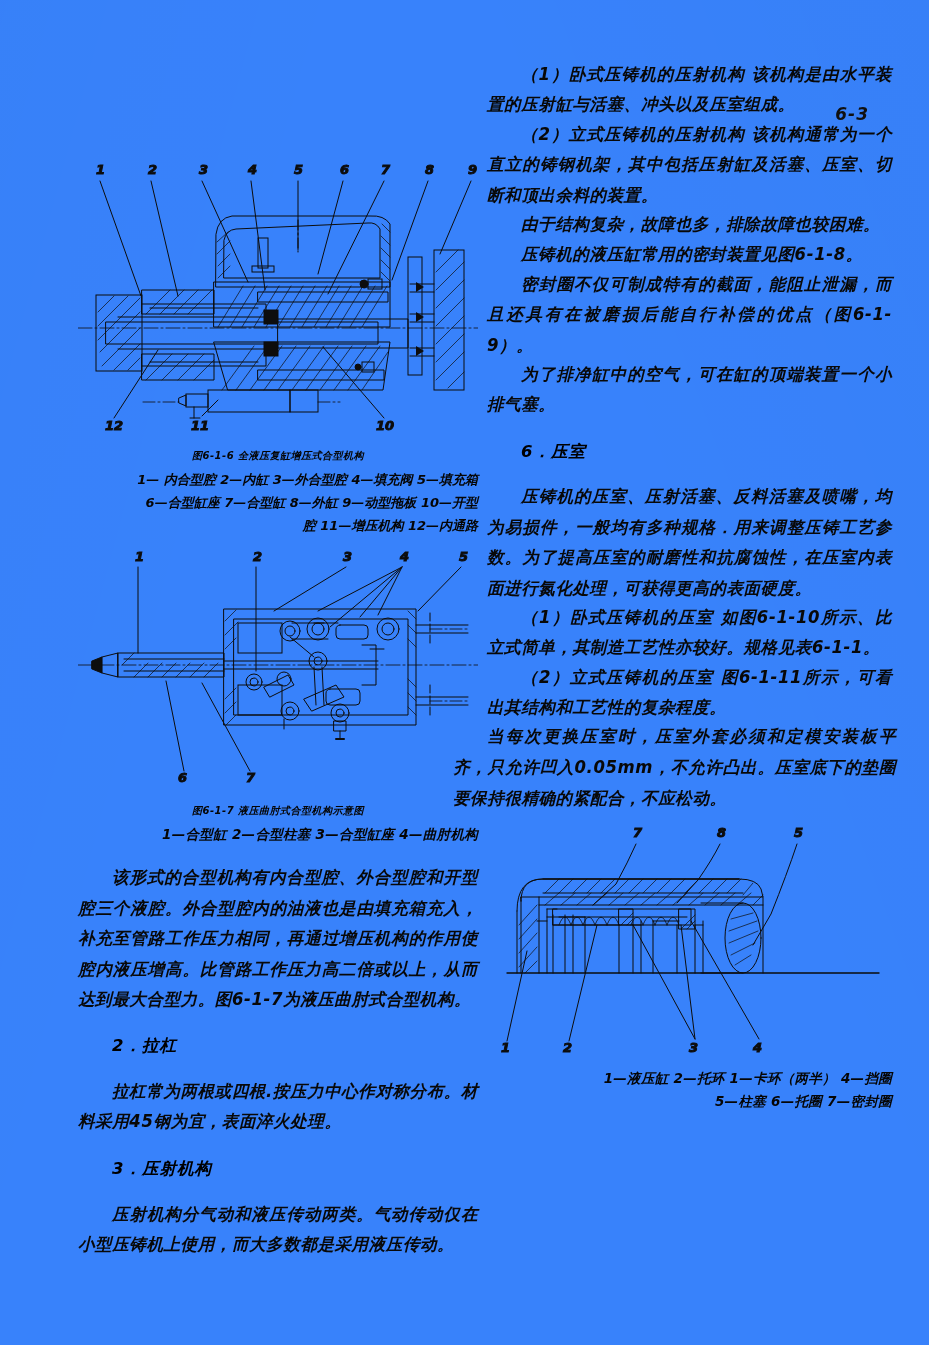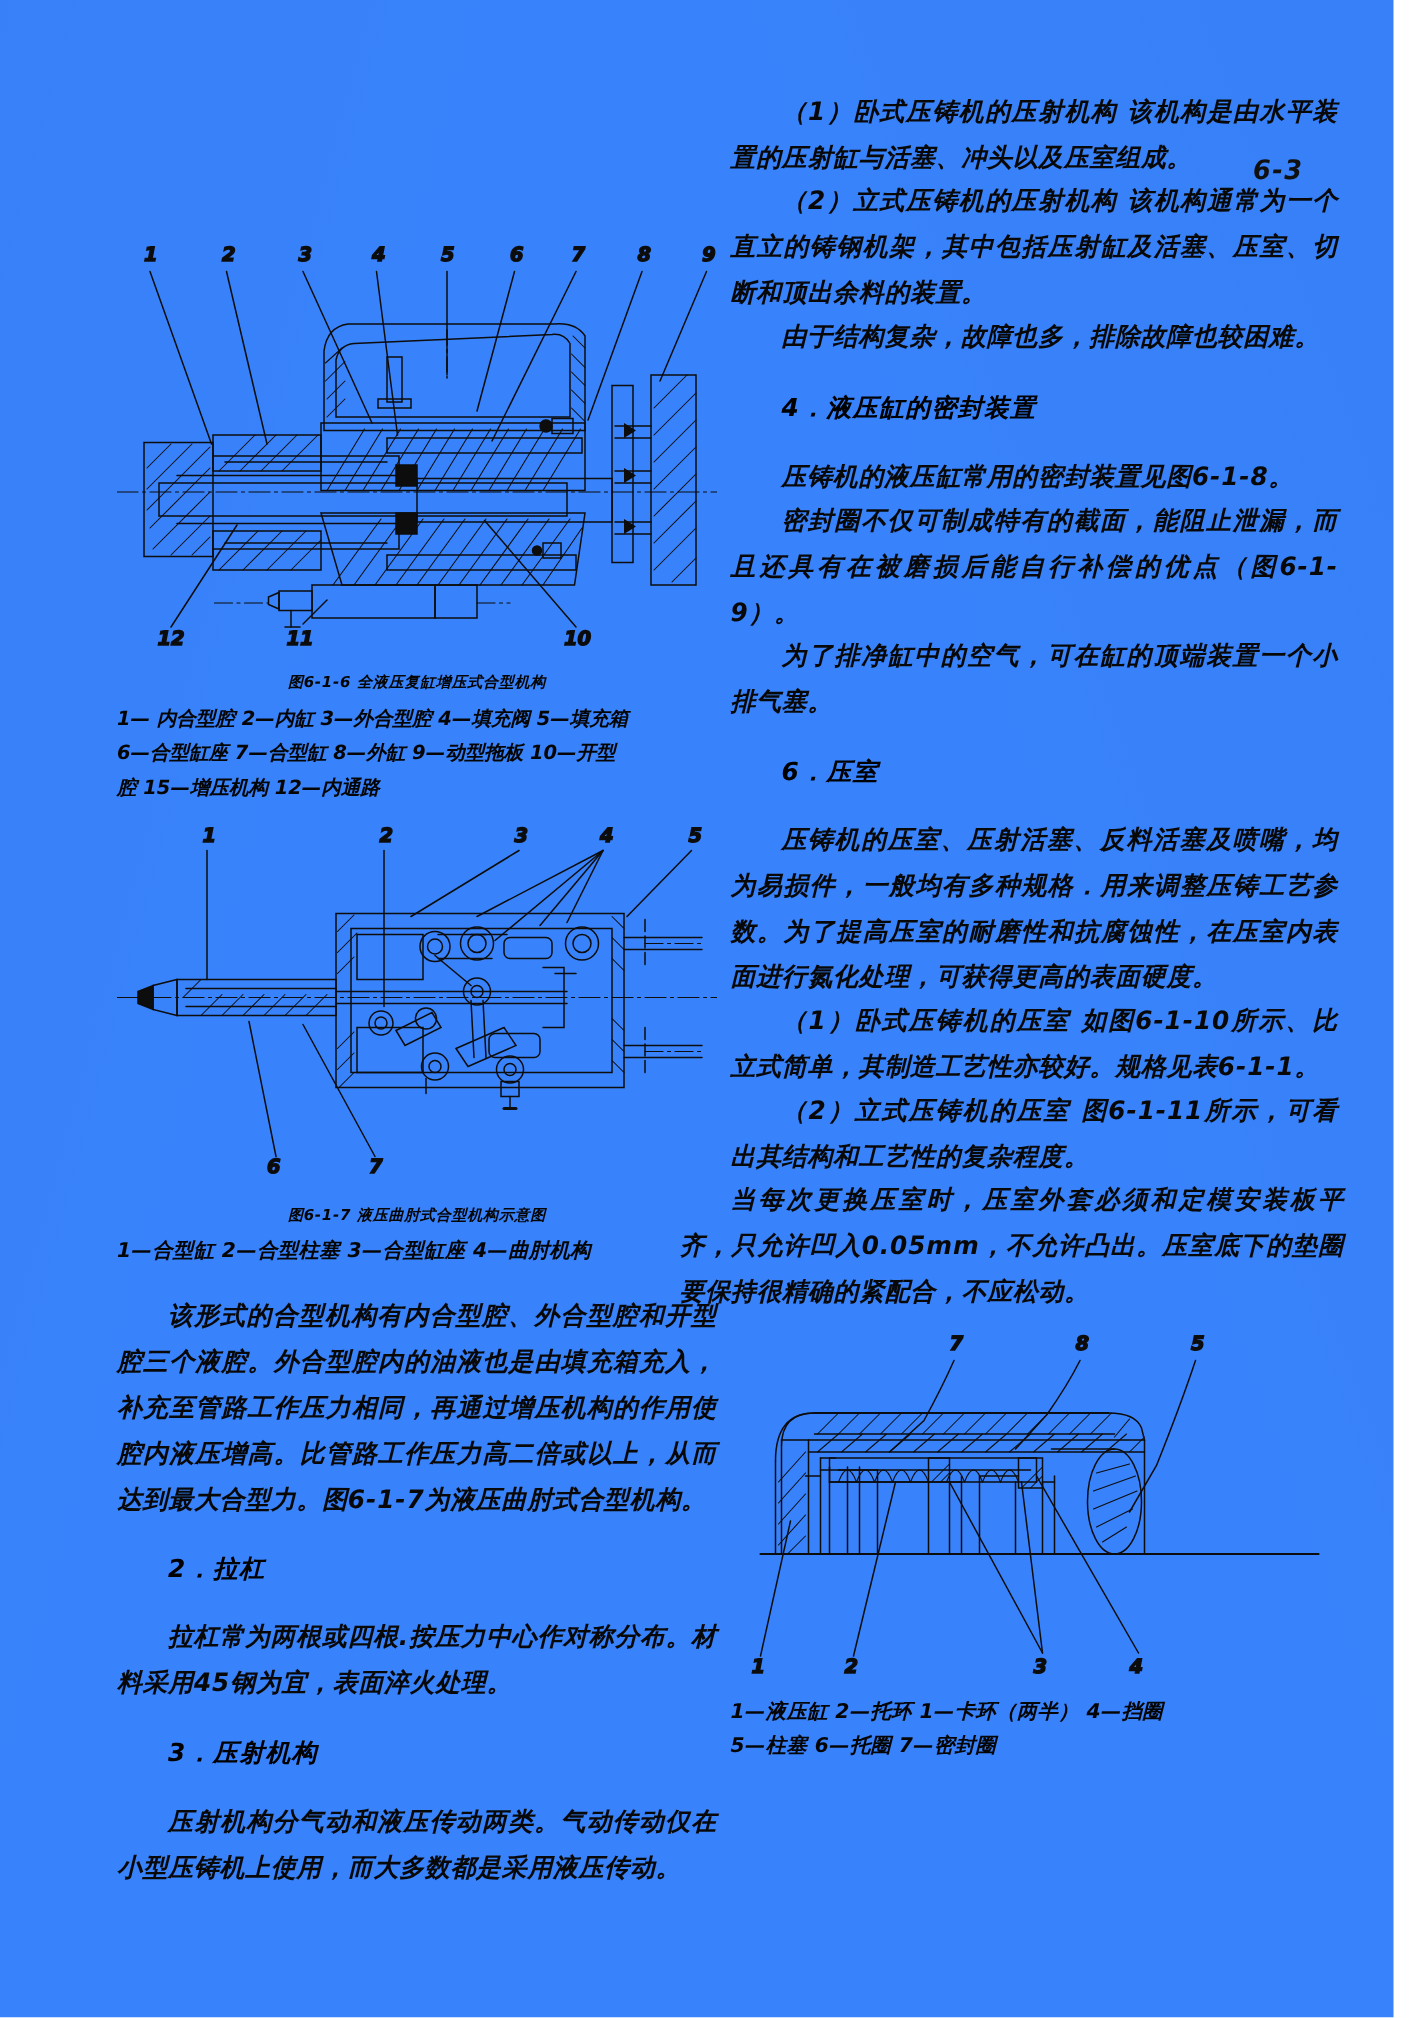--- a/index.html
+++ b/index.html
@@ -76,21 +76,21 @@
   
   .fig-title {
     text-align: center;
     font-size: 10px;
     font-weight: bold;
     color: #0a0a0a;
     line-height: 24px;
     letter-spacing: 0.5px;
   }
   .fig-legend {
-    text-align: left;
+    text-align: right;
     font-size: 13.5px;
     font-weight: bold;
     color: #0a0a0a;
     line-height: 23px;
     letter-spacing: 0.3px;
     white-space: nowrap;
   }
   .fig-legend.wide { letter-spacing: 0px; font-size: 13px; }
 
   
@@ -283,21 +283,21 @@
           <path d="M240,240 L262,240" stroke-dasharray="12,3,2,3" stroke-width="0.8"></path>
 
         </g>
       </svg>
     </div>
 
     <div class="spacer-sm"></div>
     <div class="fig-title">图6-1-6  全液压复缸增压式合型机构</div>
     <div class="fig-legend wide">1— 内合型腔  2—内缸  3—外合型腔  4—填充阀 5—填充箱</div>
     <div class="fig-legend wide">6—合型缸座  7—合型缸  8—外缸  9—动型拖板  10—开型</div>
-    <div class="fig-legend wide">腔  15—增压机构  12—内通路</div>
+    <div class="fig-legend wide">腔  11—增压机构  12—内通路</div>
 
     <div class="figure-box" style="margin-top:12px;">
       <svg width="400" height="240" viewBox="0 0 400 240">
         <g stroke="#111" fill="none" stroke-width="1" stroke-linecap="round">
 
           <text class="lbl" x="57" y="12">1</text>
           <text class="lbl" x="175" y="12">2</text>
           <text class="lbl" x="265" y="12">3</text>
           <text class="lbl" x="322" y="12">4</text>
           <text class="lbl" x="381" y="12">5</text>
@@ -415,21 +415,20 @@
     <p class="heading">3．压射机构</p>
     <p class="para indent">压射机构分气动和液压传动两类。气动传动仅在小型压铸机上使用，而大多数都是采用液压传动。</p>
 
   </div>
 
   <div class="col" id="right-col" style="padding-top:60px;">
 
     <p class="para indent">（1）卧式压铸机的压射机构  该机构是由水平装置的压射缸与活塞、冲头以及压室组成。</p>
     <p class="para indent">（2）立式压铸机的压射机构  该机构通常为一个直立的铸钢机架，其中包括压射缸及活塞、压室、切断和顶出余料的装置。</p>
     <p class="para indent">由于结构复杂，故障也多，排除故障也较困难。</p>
-    <p class="heading">4．液压缸的密封装置</p>
     <p class="para indent">压铸机的液压缸常用的密封装置见图6-1-8。</p>
     <p class="para indent">密封圈不仅可制成特有的截面，能阻止泄漏，而且还具有在被磨损后能自行补偿的优点（图6-1-9）。</p>
     <p class="para indent">为了排净缸中的空气，可在缸的顶端装置一个小排气塞。</p>
     <p class="heading">6．压室</p>
     <p class="para indent">压铸机的压室、压射活塞、反料活塞及喷嘴，均为易损件，一般均有多种规格．用来调整压铸工艺参数。为了提高压室的耐磨性和抗腐蚀性，在压室内表面进行氮化处理，可获得更高的表面硬度。</p>
     <p class="para indent">（1）卧式压铸机的压室  如图6-1-10所示、比立式简单，其制造工艺性亦较好。规格见表6-1-1。</p>
     <p class="para indent">（2）立式压铸机的压室  图6-1-11所示，可看出其结构和工艺性的复杂程度。</p>
     <p class="para indent hang" style="width:443px;">当每次更换压室时，压室外套必须和定模安装板平齐，只允许凹入0.05mm，不允许凸出。压室底下的垫圈要保持很精确的紧配合，不应松动。</p>
 
     <div class="figure-box" style="margin-top:12px; margin-left:-6px;">

